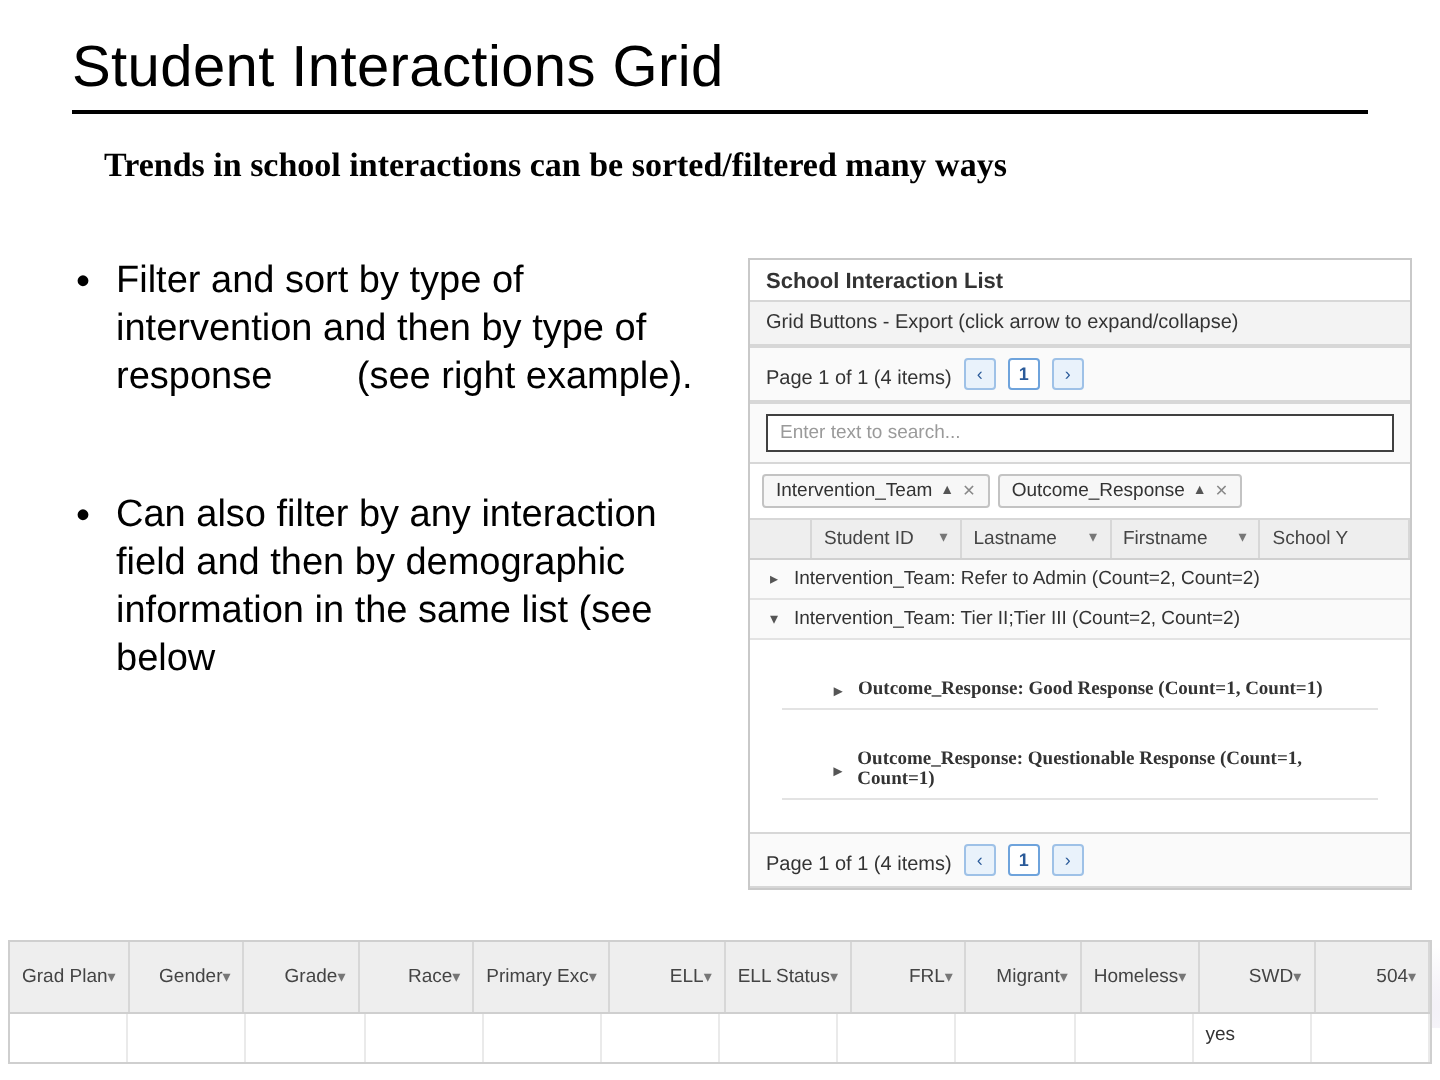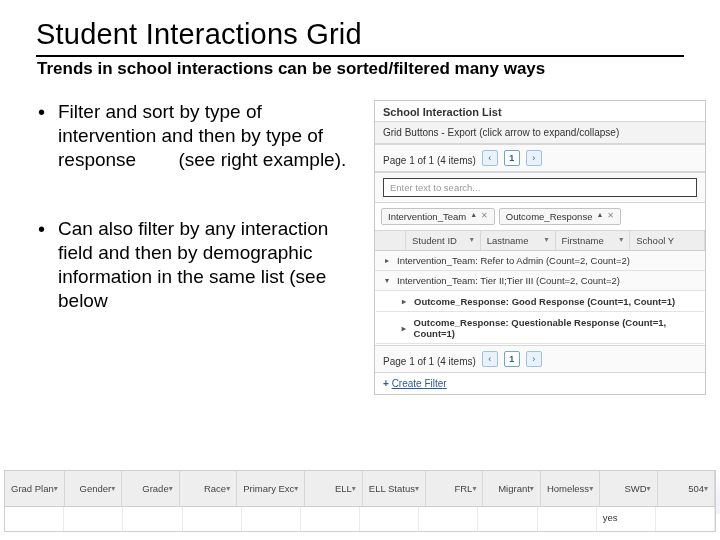--- a/index.html
+++ b/index.html
@@ -1,37 +1,37 @@
 <!DOCTYPE html>
 <html><head>
 <meta charset="utf-8">
 <style>
   html,body{margin:0;padding:0;font-family:Arial,Helvetica,sans-serif;background:#fff;color:#000;width:720px;height:540px;overflow:hidden}
   .slide{position:relative;width:720px;height:540px;box-sizing:border-box}
   .hdr{padding:18px 36px 2px 36px}
   .title{font-size:29px;font-weight:400;margin:0 0 2px 0;letter-spacing:.2px}
   .rule{border:none;border-top:2px solid #000;margin:4px 0 2px 0}
-  .sub{font-family:Liberation Sans, sans-serif;font-weight:700;font-size:17px;margin:1px}
+  .sub{font-family:Liberation Serif, serif;font-weight:700;font-size:17px;margin:16px}
   .body{display:flex;padding:18px 0 0 36px;gap:18px}
   .bullets{width:320px;font-size:19px;line-height:1.25}
   .bullets ul{list-style:none;padding:0;margin:0}
   .bullets li{position:relative;padding-left:22px;margin-bottom:46px}
   .bullets li::before{content:"•";position:absolute;left:2px;top:0;font-size:20px}
   .shot{flex:1;padding-right:4px}
 
   
   .panel{background:#fff;border:1px solid #c9c9c9;font-size:10px;color:#333;width:330px}
   .panel .ptitle{font-weight:700;background:#fff;padding:5px 8px 3px 8px;font-size:11px}
   .bar{background:#f3f3f3;border-top:1px solid #d7d7d7;border-bottom:1px solid #d7d7d7;padding:5px 8px;display:flex;align-items:flex-end;gap:6px}
   .bar.light{background:#fafafa}
   .pagebtn{display:inline-flex;align-items:center;justify-content:center;width:14px;height:14px;border:1px solid #9ec1e7;background:#e9f2fb;color:#2a5a99;font-size:9px;line-height:1;border-radius:2px}
   .pagebtn.cur{background:#fff;border-color:#6ea3dc;font-weight:700}
   .search{flex:1;border:1px solid #404040;background:#fff;color:#9a9a9a;padding:3px 6px;font-size:9.5px}
   .chips{display:flex;gap:4px;padding:5px 6px;border-bottom:1px solid #d7d7d7;background:#fff}
-  .chip{border:1px solid #c3c3c3;background:#f7f7f7;padding:2px 6px;border-radius:2px;display:inline-flex;gap:4px;font-size:9.5px}
+  .chip{border:1px solid #c3c3c3;background:#f7f7f7;padding:2px 6px;border-radius:2px;display:inline-flex;align-items:center;gap:4px;font-size:9.5px}
   .chip .x{font-size:8px;color:#888}
   .tri{font-size:7px;color:#555}
   .cols{display:flex;background:#eee;border-bottom:1px solid #d0d0d0}
   .cols .c{flex:1;padding:4px 6px;border-right:1px solid #d7d7d7;color:#444;font-size:9.5px;display:flex;justify-content:space-between;align-items:flex-start}
   .cols .c:first-child{flex:0 0 18px}
   .grprow{display:flex;align-items:center;gap:6px;padding:4px 8px;border-bottom:1px solid #e3e3e3;background:#fafafa;font-size:9.5px;color:#333}
   .grprow .tw{width:8px;text-align:center;color:#555;font-size:8px}
   .grprow.sub{padding-left:24px;background:#fff}
   .filterlink{padding:5px 8px}
   .filterlink a{color:#2a5a99;text-decoration:underline;font-size:10px}
@@ -127,24 +127,20 @@
         <div class="grprow sub">
           <span class="tw">▸</span>
           <span>Outcome_Response: Questionable Response (Count=1, Count=1)</span>
         </div>
         <div class="bar light">
           <span>Page 1 of 1 (4 items)</span>
           <span class="pagebtn">‹</span>
           <span class="pagebtn cur">1</span>
           <span class="pagebtn">›</span>
         </div>
-        <div class="filterlink">
-          <span class="plus">+</span>
-          <a>Create Filter</a>
-        </div>
       </div>
     </div>
   </div>
 
   <div class="swoosh"></div>
 
   <div class="strip">
     <div class="hdrrow" id="strip-hdr">
         <div class="sc">
           <span>Grad Plan</span>

